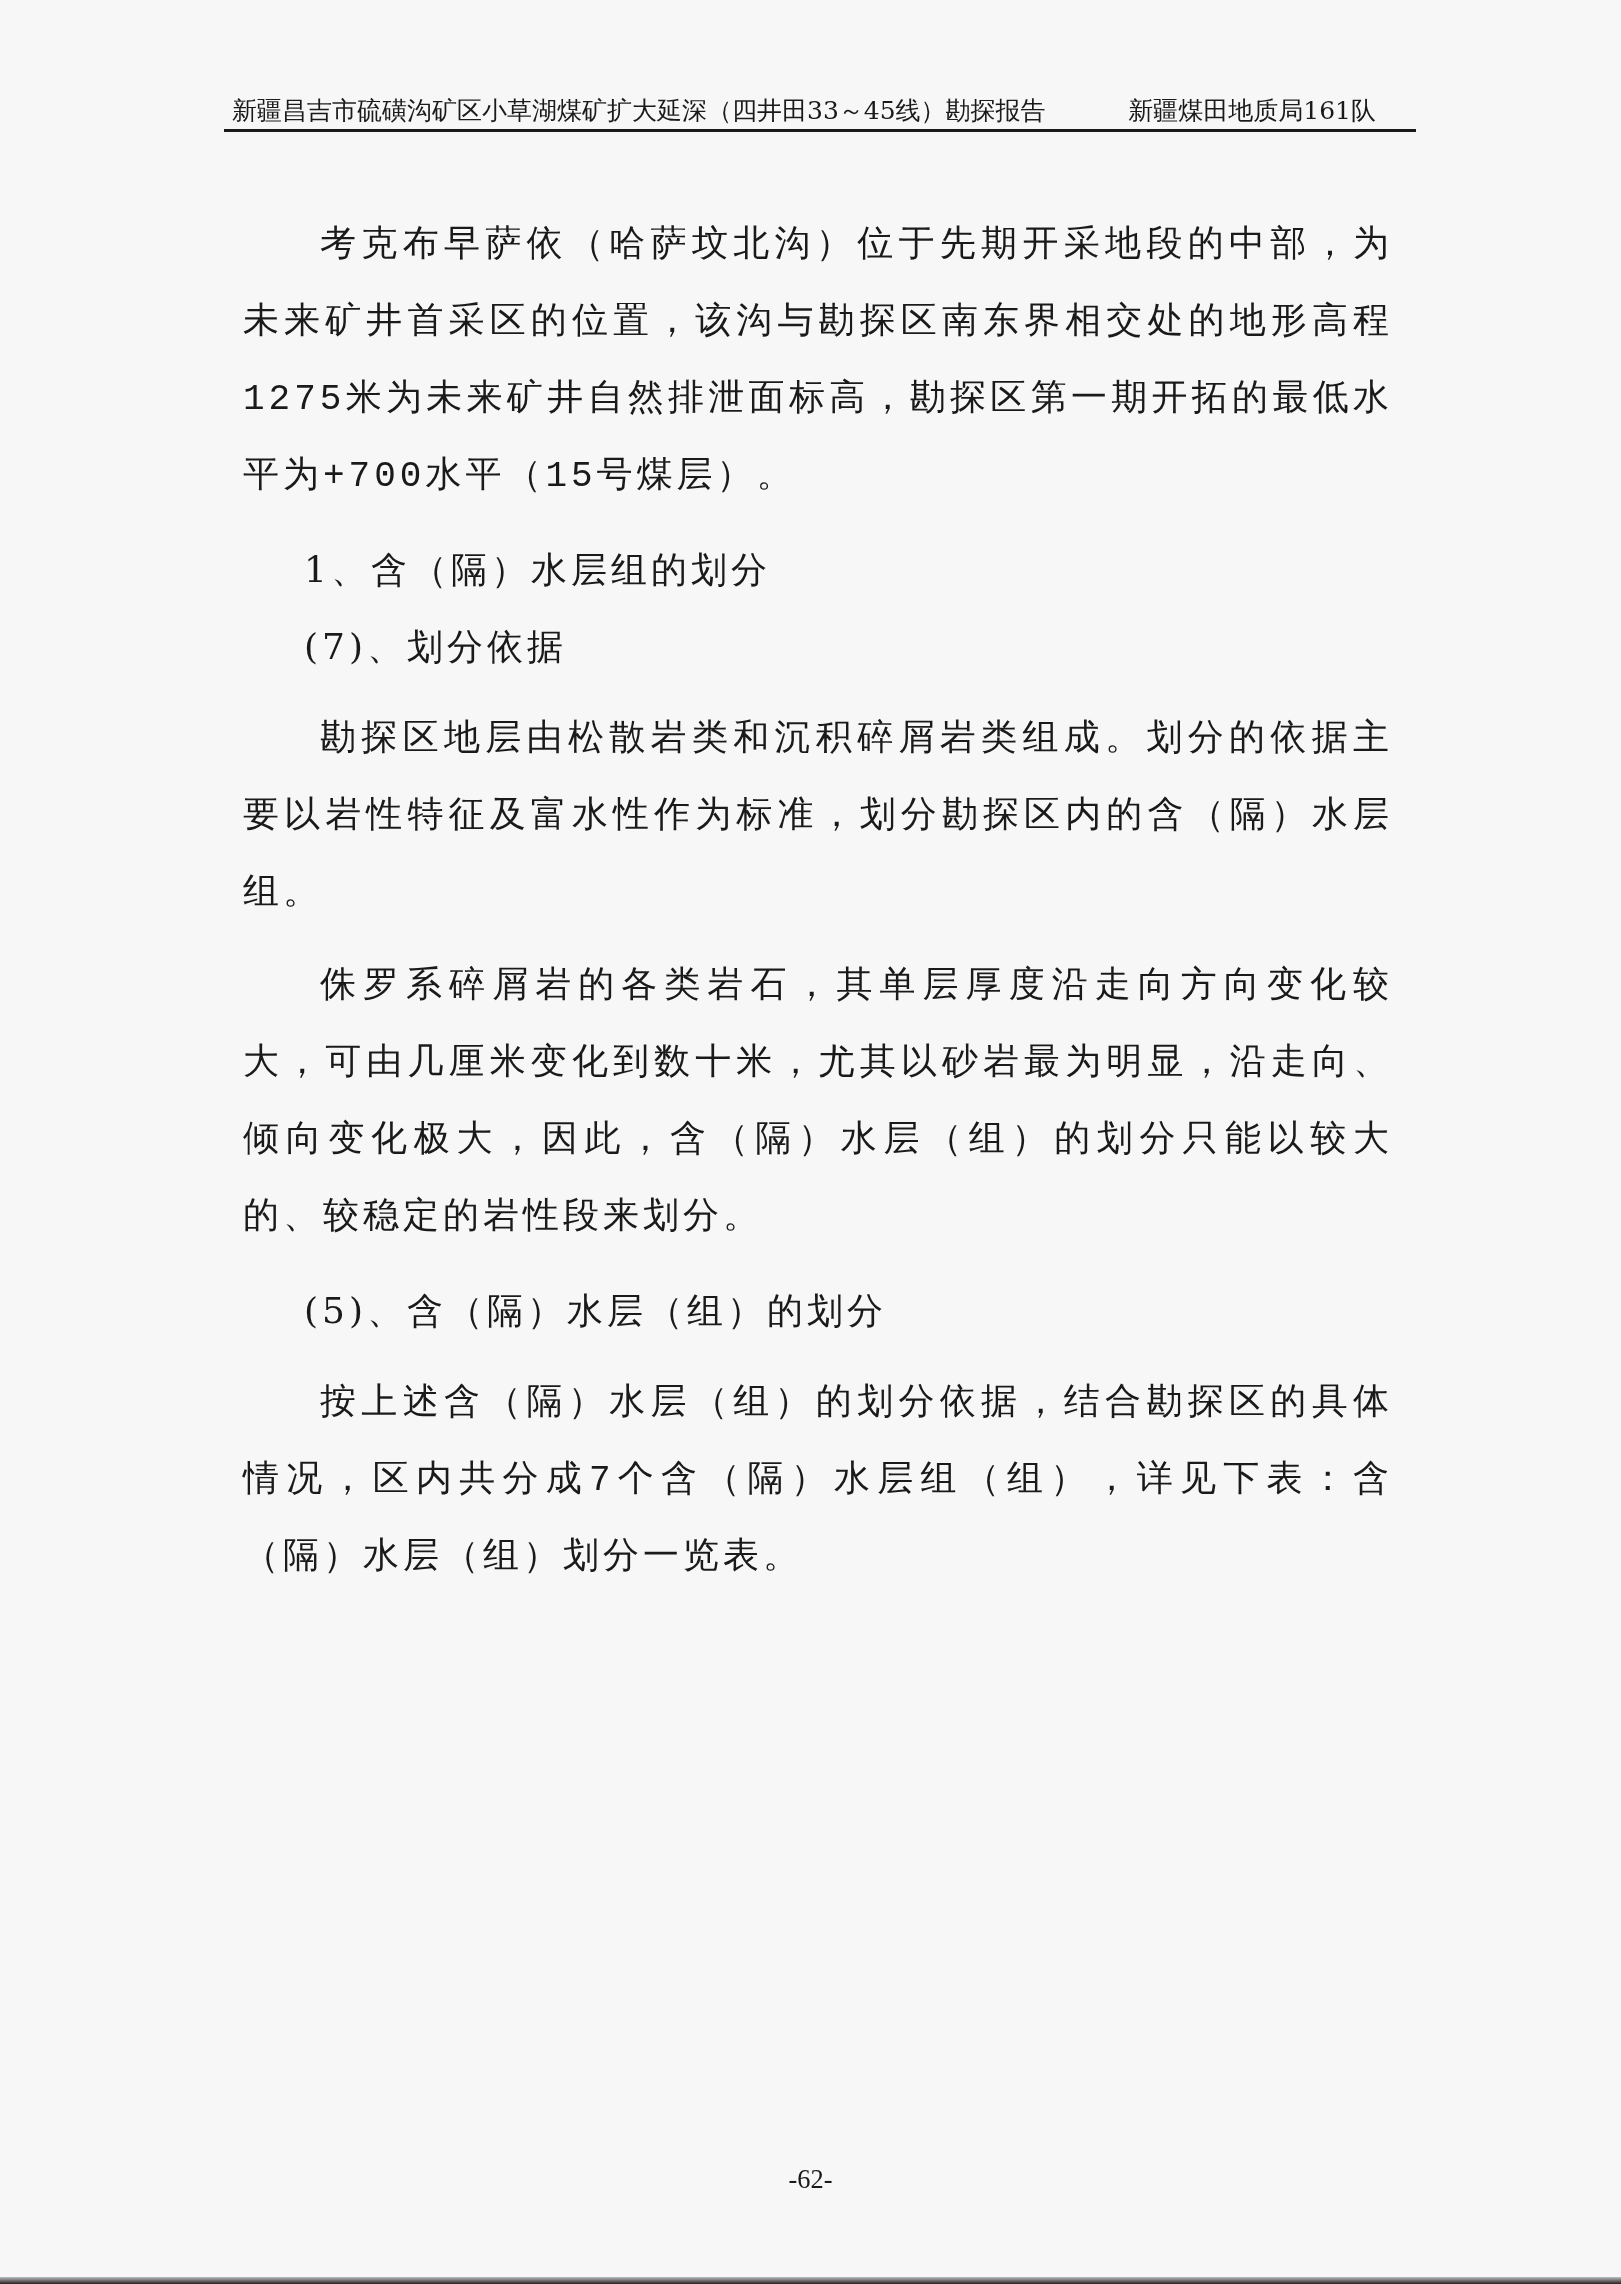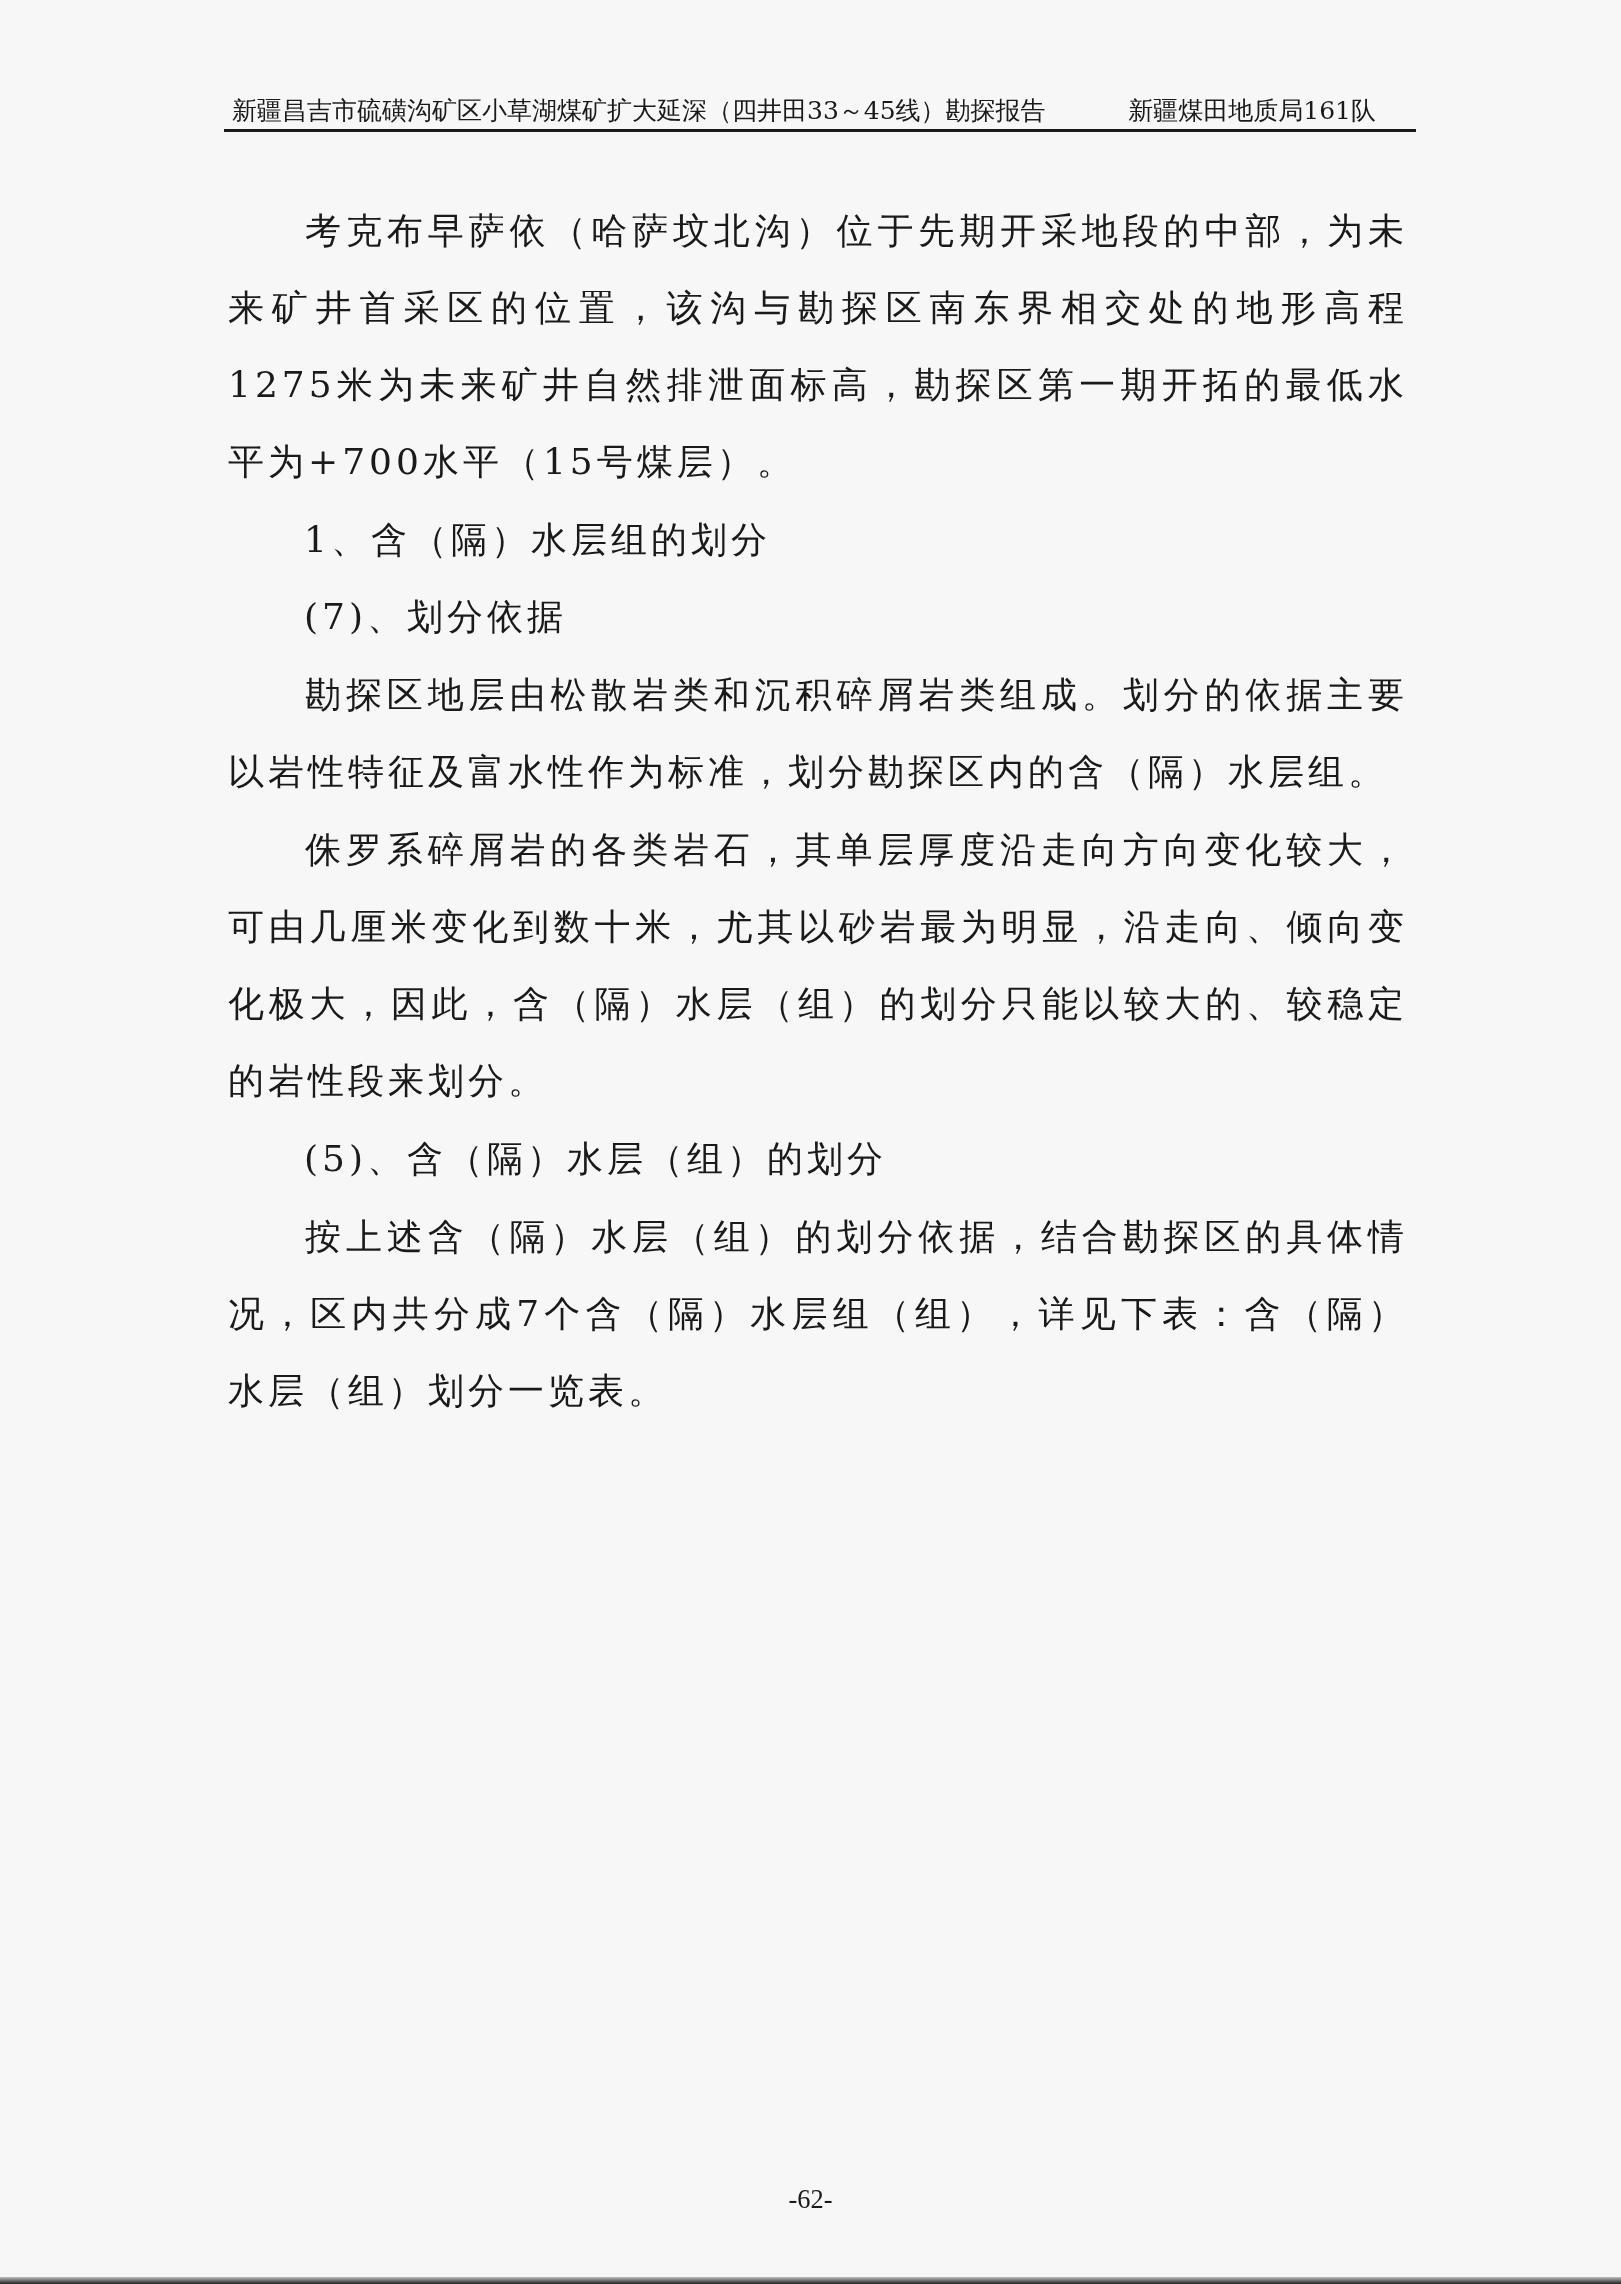--- a/index.html
+++ b/index.html
@@ -17,26 +17,26 @@
   .header .title { position: absolute; left: 8px; top: 0; }
   .header .org { position: absolute; right: 40px; top: 0; text-align: center; }
   .header-rule {
     position: absolute; left: 224px; top: 129px; width: 1192px; height: 2.6px;
     background: #1a1a1a;
   }
   .body {
     position: absolute; left: 227px; top: 191px; width: 1182px;
     font-size: 36px; line-height: 77px; letter-spacing: 4px;
   }
-  .p { margin: 1px; text-align: justify; }
+  .p { margin: 16px; text-align: justify; font-family: Liberation Mono, monospace; }
   .indent { text-indent: 77px; }
   .heading { margin: 0; padding-left: 77px; }
   .page-num {
     position: absolute; left: 0; width: 1621px; top: 2164px; text-align: center;
-    font-family: "Liberation Serif", serif; font-size: 26.4px; margin-top: 20px;
+    font-family: "Liberation Serif", serif; font-size: 26.4px;
   }
   .bottom-edge {
     position: absolute; left: 0; bottom: 0; width: 1621px; height: 6.6px;
     background: linear-gradient(#bfbfbf, #222);
   }
 </style>
 </head>
 <body>
 
 <div class="header">

